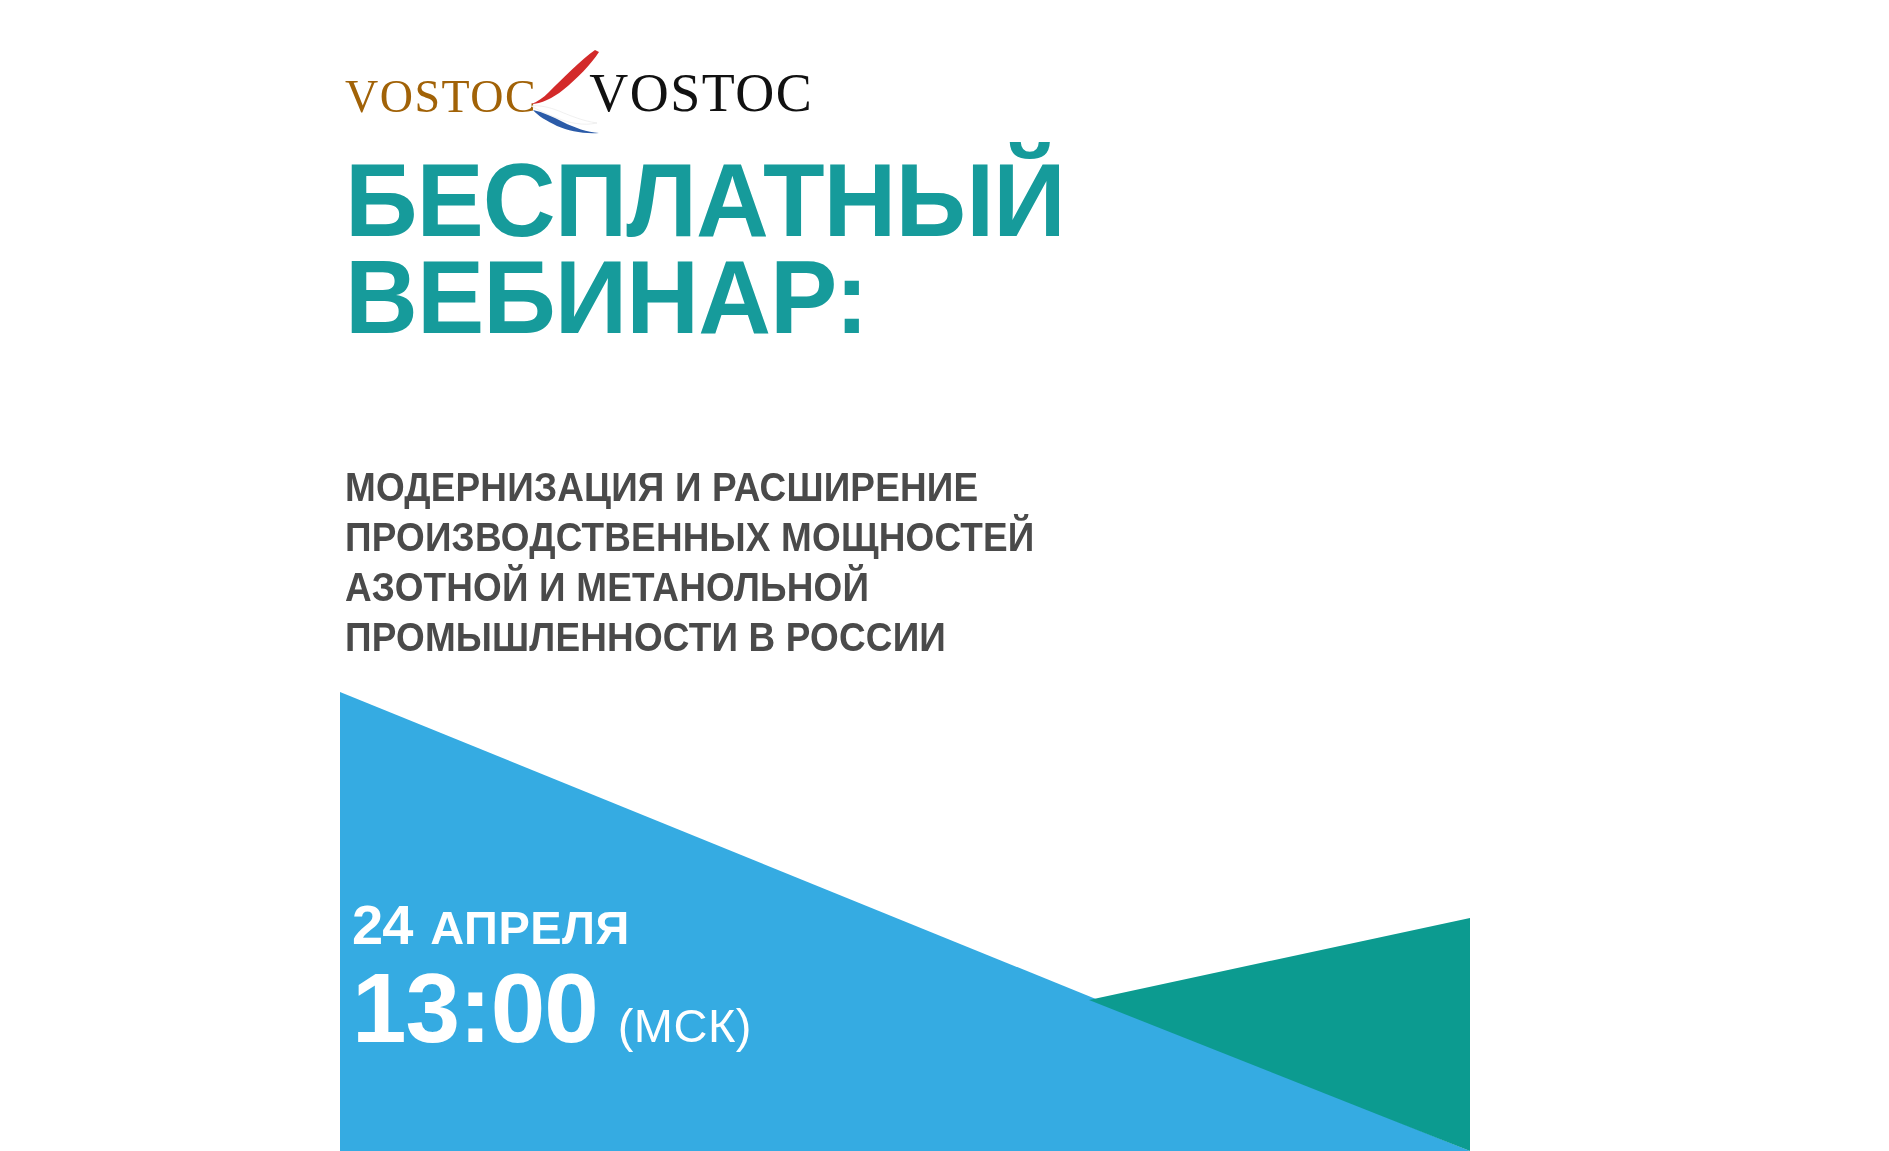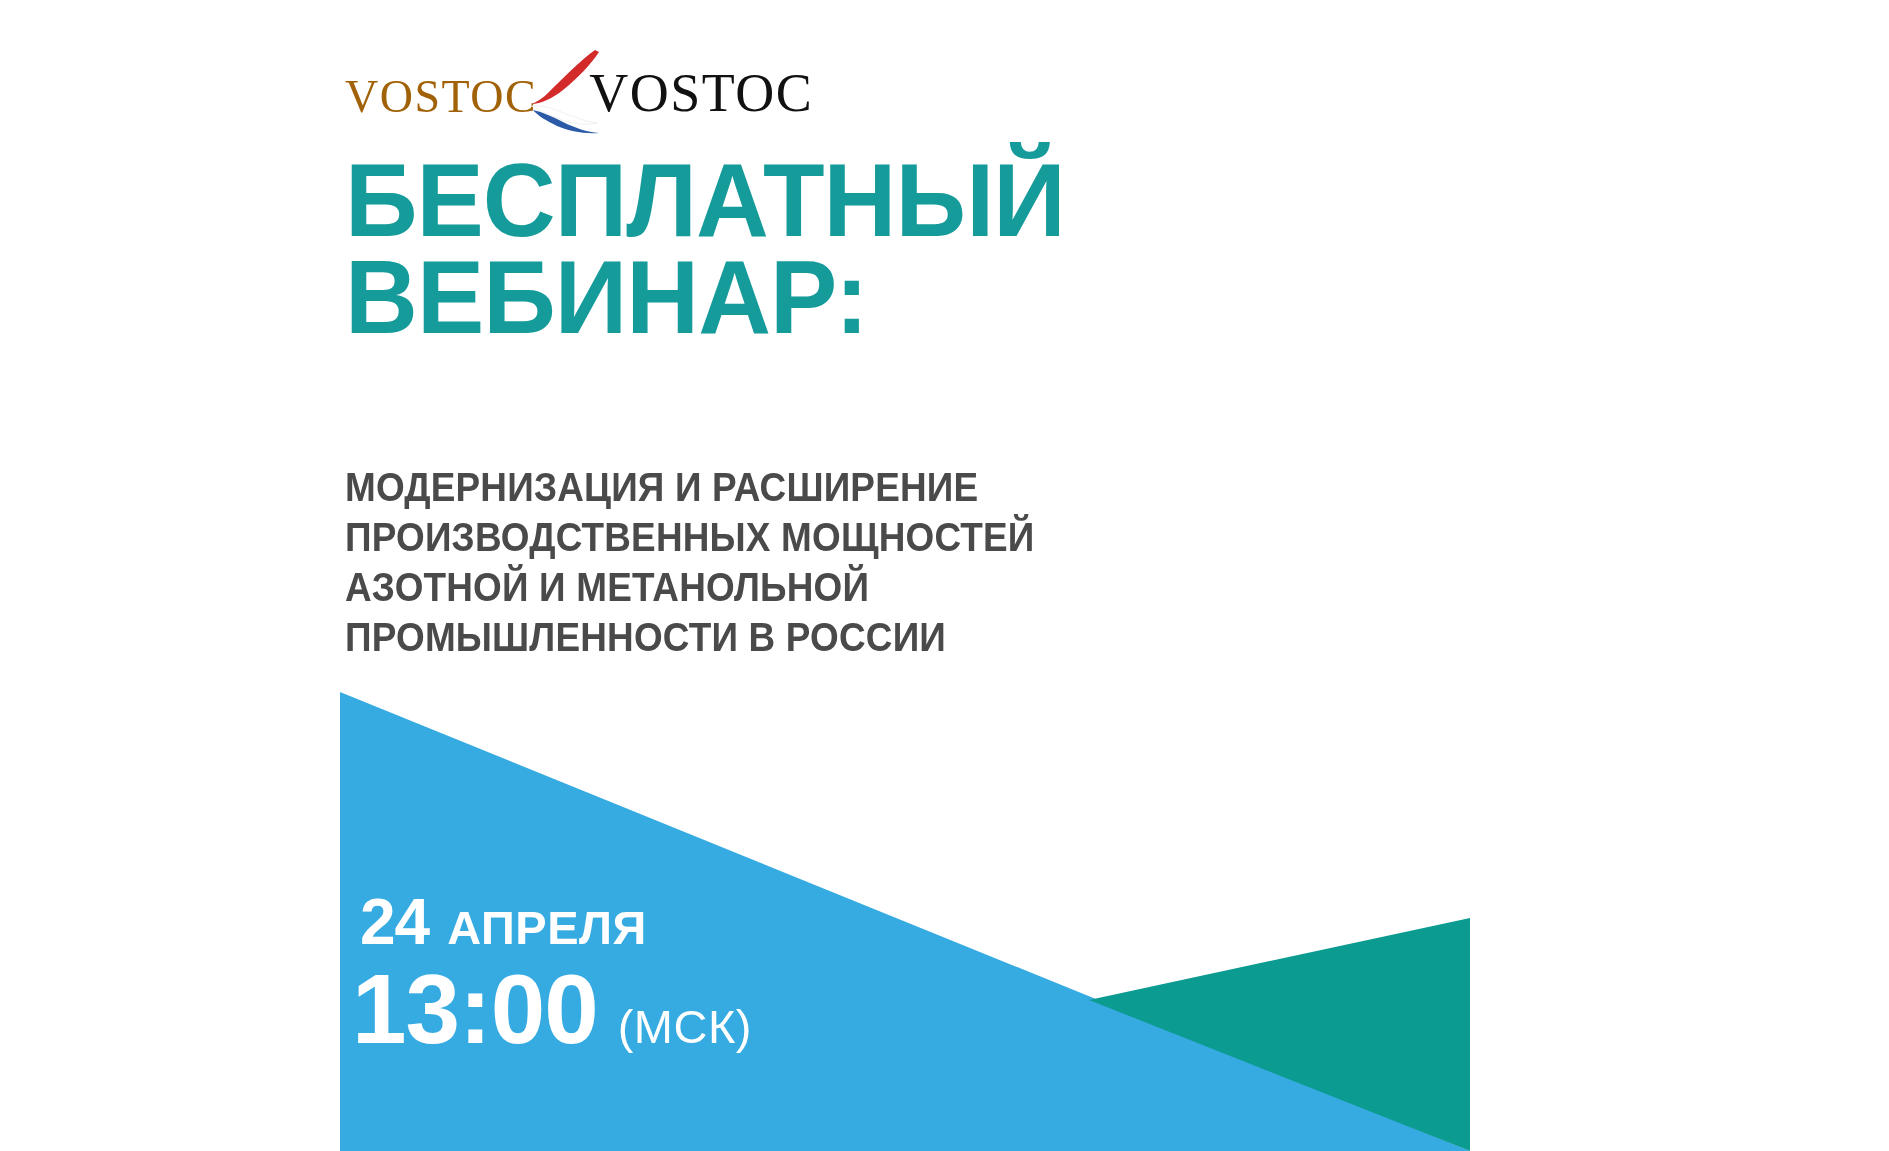--- a/index.html
+++ b/index.html
@@ -104,25 +104,24 @@
     top: 880px;
     z-index: 3;
     color: #ffffff;
   }
   .date-row, .time-row {
     display: flex;
     align-items: baseline;
   }
   .date-row { margin-bottom: 6px; }
   .date-num {
-    font-size: 64px;
+    font-size: 56px;
     font-weight: 700;
     line-height: 1;
     letter-spacing: -1px;
-    margin-left: 8px;
   }
   .date-month {
     font-size: 47px;
     font-weight: 700;
     line-height: 1;
     margin-left: 18px;
     letter-spacing: 0.5px;
     margin-top: 24px;
   }
   .time-num {

